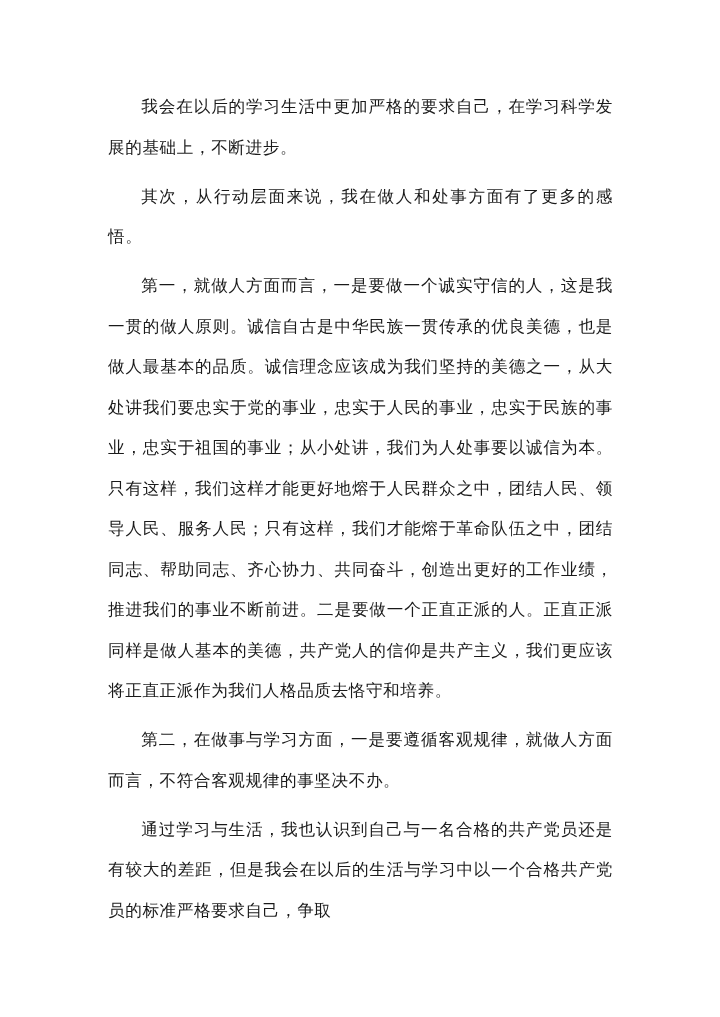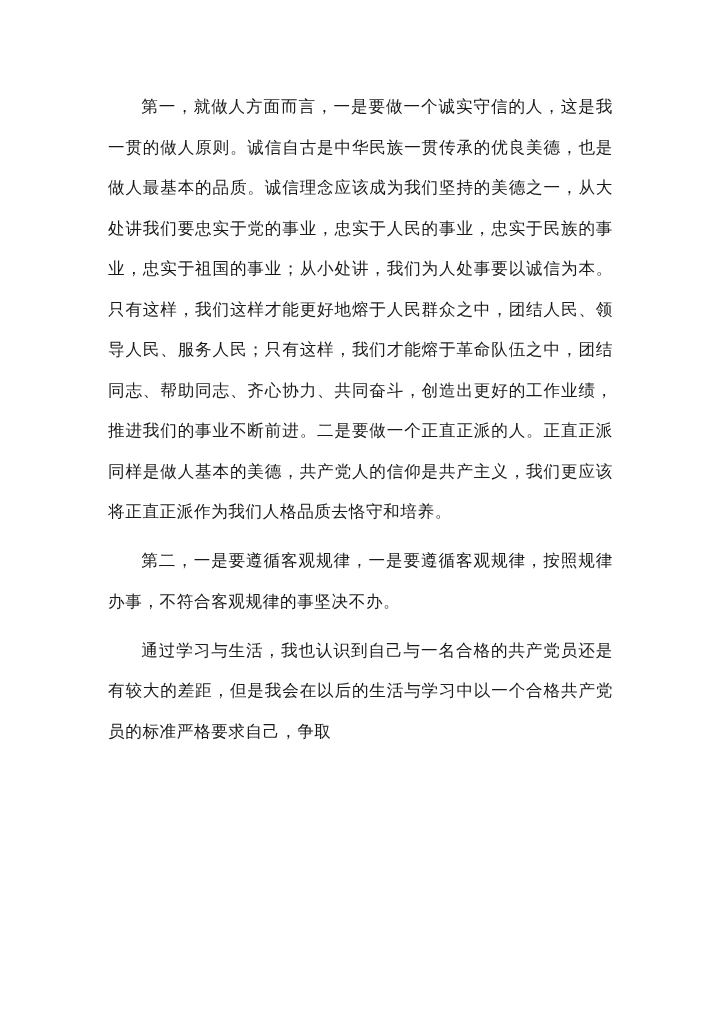--- a/index.html
+++ b/index.html
@@ -28,16 +28,18 @@
     .para {
       margin: 0 0 8.5px 0;
       text-indent: 2em;
       letter-spacing: 0.6px;
     }
   </style>
 </head>
 <body>
 
 <div class="page">
+  <p class="para">我会在以后的学习生活中更加严格的要求自己，在学习科学发展的基础上，不断进步。</p>
+  <p class="para">其次，从行动层面来说，我在做人和处事方面有了更多的感悟。</p>
   <p class="para">第一，就做人方面而言，一是要做一个诚实守信的人，这是我一贯的做人原则。诚信自古是中华民族一贯传承的优良美德，也是做人最基本的品质。诚信理念应该成为我们坚持的美德之一，从大处讲我们要忠实于党的事业，忠实于人民的事业，忠实于民族的事业，忠实于祖国的事业；从小处讲，我们为人处事要以诚信为本。只有这样，我们这样才能更好地熔于人民群众之中，团结人民、领导人民、服务人民；只有这样，我们才能熔于革命队伍之中，团结同志、帮助同志、齐心协力、共同奋斗，创造出更好的工作业绩，推进我们的事业不断前进。二是要做一个正直正派的人。正直正派同样是做人基本的美德，共产党人的信仰是共产主义，我们更应该将正直正派作为我们人格品质去恪守和培养。</p>
-  <p class="para">第二，一是要遵循客观规律，一是要遵循客观规律，按照规律办事，不符合客观规律的事坚决不办。</p>
+  <p class="para">第二，在做事与学习方面，一是要遵循客观规律，就做人方面而言，不符合客观规律的事坚决不办。</p>
   <p class="para">通过学习与生活，我也认识到自己与一名合格的共产党员还是有较大的差距，但是我会在以后的生活与学习中以一个合格共产党员的标准严格要求自己，争取</p>
 </div>
 
 </body></html>

